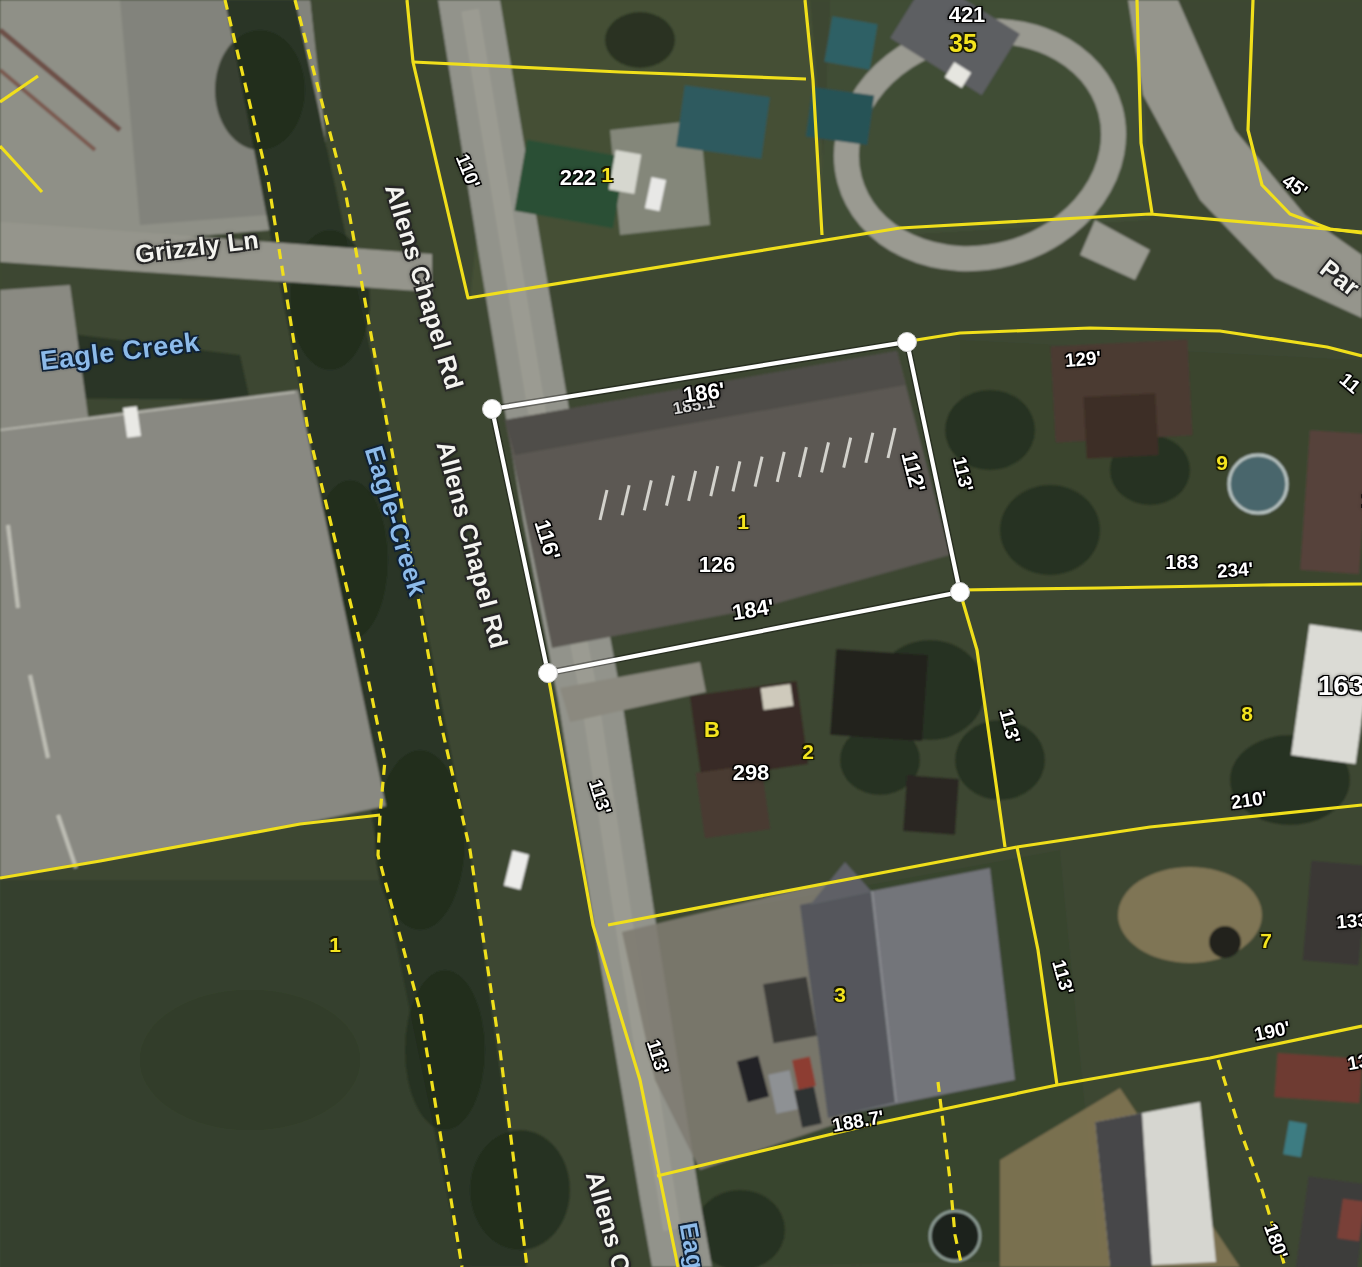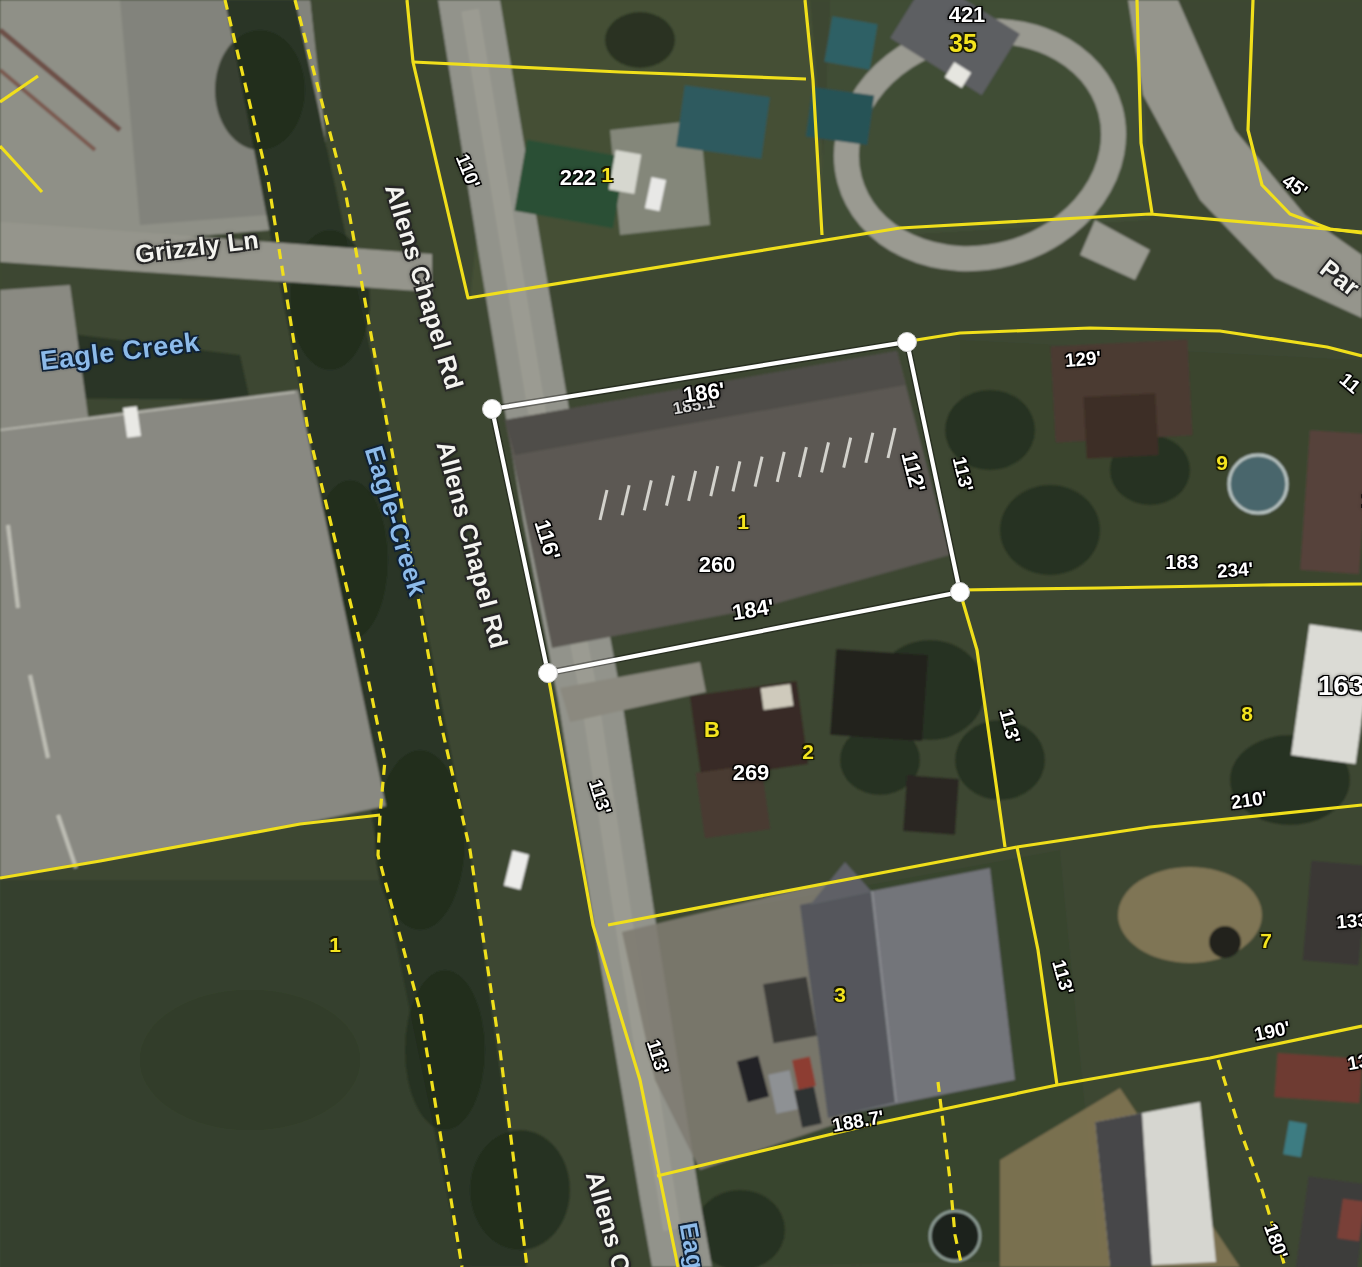--- a/index.html
+++ b/index.html
@@ -205,22 +205,22 @@
       <div class="lbl dim" style="left: 658px; top: 1057px; font-size: 19px; transform: translate(-50%, -50%) rotate(72deg);">113'</div>
       <div class="lbl dim" style="left: 1063px; top: 977px; font-size: 19px; transform: translate(-50%, -50%) rotate(74deg);">113'</div>
       <div class="lbl dim" style="left: 858px; top: 1121px; font-size: 19px; transform: translate(-50%, -50%) rotate(-10deg);">188.7'</div>
       <div class="lbl dim" style="left: 1272px; top: 1031px; font-size: 19px; transform: translate(-50%, -50%) rotate(-12deg);">190'</div>
       <div class="lbl dim" style="left: 1276px; top: 1241px; font-size: 19px; transform: translate(-50%, -50%) rotate(70deg);">180'</div>
       <div class="lbl dim" style="left: 1352px; top: 921px; font-size: 19px; transform: translate(-50%, -50%) rotate(-4deg);">133</div>
       <div class="lbl dim" style="left: 1358px; top: 1062px; font-size: 19px; transform: translate(-50%, -50%) rotate(-10deg);">13</div>
       <div class="lbl dim" style="left: 1350px; top: 383px; font-size: 19px; transform: translate(-50%, -50%) rotate(40deg);">11</div>
       <div class="lbl addr" style="left: 569px; top: 178px; font-size: 22px; transform: translate(-50%, -50%) rotate(0deg); margin-left: 9px;">222</div>
       <div class="lbl addr" style="left: 967px; top: 15px; font-size: 22px; transform: translate(-50%, -50%) rotate(0deg);">421</div>
-      <div class="lbl addr" style="left: 717px; top: 565px; font-size: 22px; transform: translate(-50%, -50%) rotate(0deg);">260</div>
-      <div class="lbl addr" style="left: 751px; top: 773px; font-size: 22px; transform: translate(-50%, -50%) rotate(0deg);">269</div>
+      <div class="lbl addr" style="left: 717px; top: 565px; font-size: 22px; transform: translate(-50%, -50%) rotate(0deg);">126</div>
+      <div class="lbl addr" style="left: 751px; top: 773px; font-size: 22px; transform: translate(-50%, -50%) rotate(0deg);">298</div>
       <div class="lbl addr" style="left: 1182px; top: 562px; font-size: 20px; transform: translate(-50%, -50%) rotate(0deg);">183</div>
       <div class="lbl addr" style="left: 1341px; top: 500px; font-size: 20px; transform: translate(-50%, -50%) rotate(0deg); margin-left: 37px;">181</div>
       <div class="lbl addr" style="left: 1341px; top: 686px; font-size: 28px; transform: translate(-50%, -50%) rotate(0deg);">163</div>
       <div class="lbl lot" style="left: 607px; top: 174px; font-size: 21px; transform: translate(-50%, -50%) rotate(0deg);">1</div>
       <div class="lbl lot" style="left: 963px; top: 43px; font-size: 25px; transform: translate(-50%, -50%) rotate(0deg);">35</div>
       <div class="lbl lot" style="left: 1222px; top: 462px; font-size: 21px; transform: translate(-50%, -50%) rotate(0deg);">9</div>
       <div class="lbl lot" style="left: 743px; top: 521px; font-size: 21px; transform: translate(-50%, -50%) rotate(0deg);">1</div>
       <div class="lbl lot" style="left: 712px; top: 730px; font-size: 22px; transform: translate(-50%, -50%) rotate(0deg);">B</div>
       <div class="lbl lot" style="left: 808px; top: 751px; font-size: 21px; transform: translate(-50%, -50%) rotate(0deg);">2</div>
       <div class="lbl lot" style="left: 1247px; top: 713px; font-size: 21px; transform: translate(-50%, -50%) rotate(0deg);">8</div>

